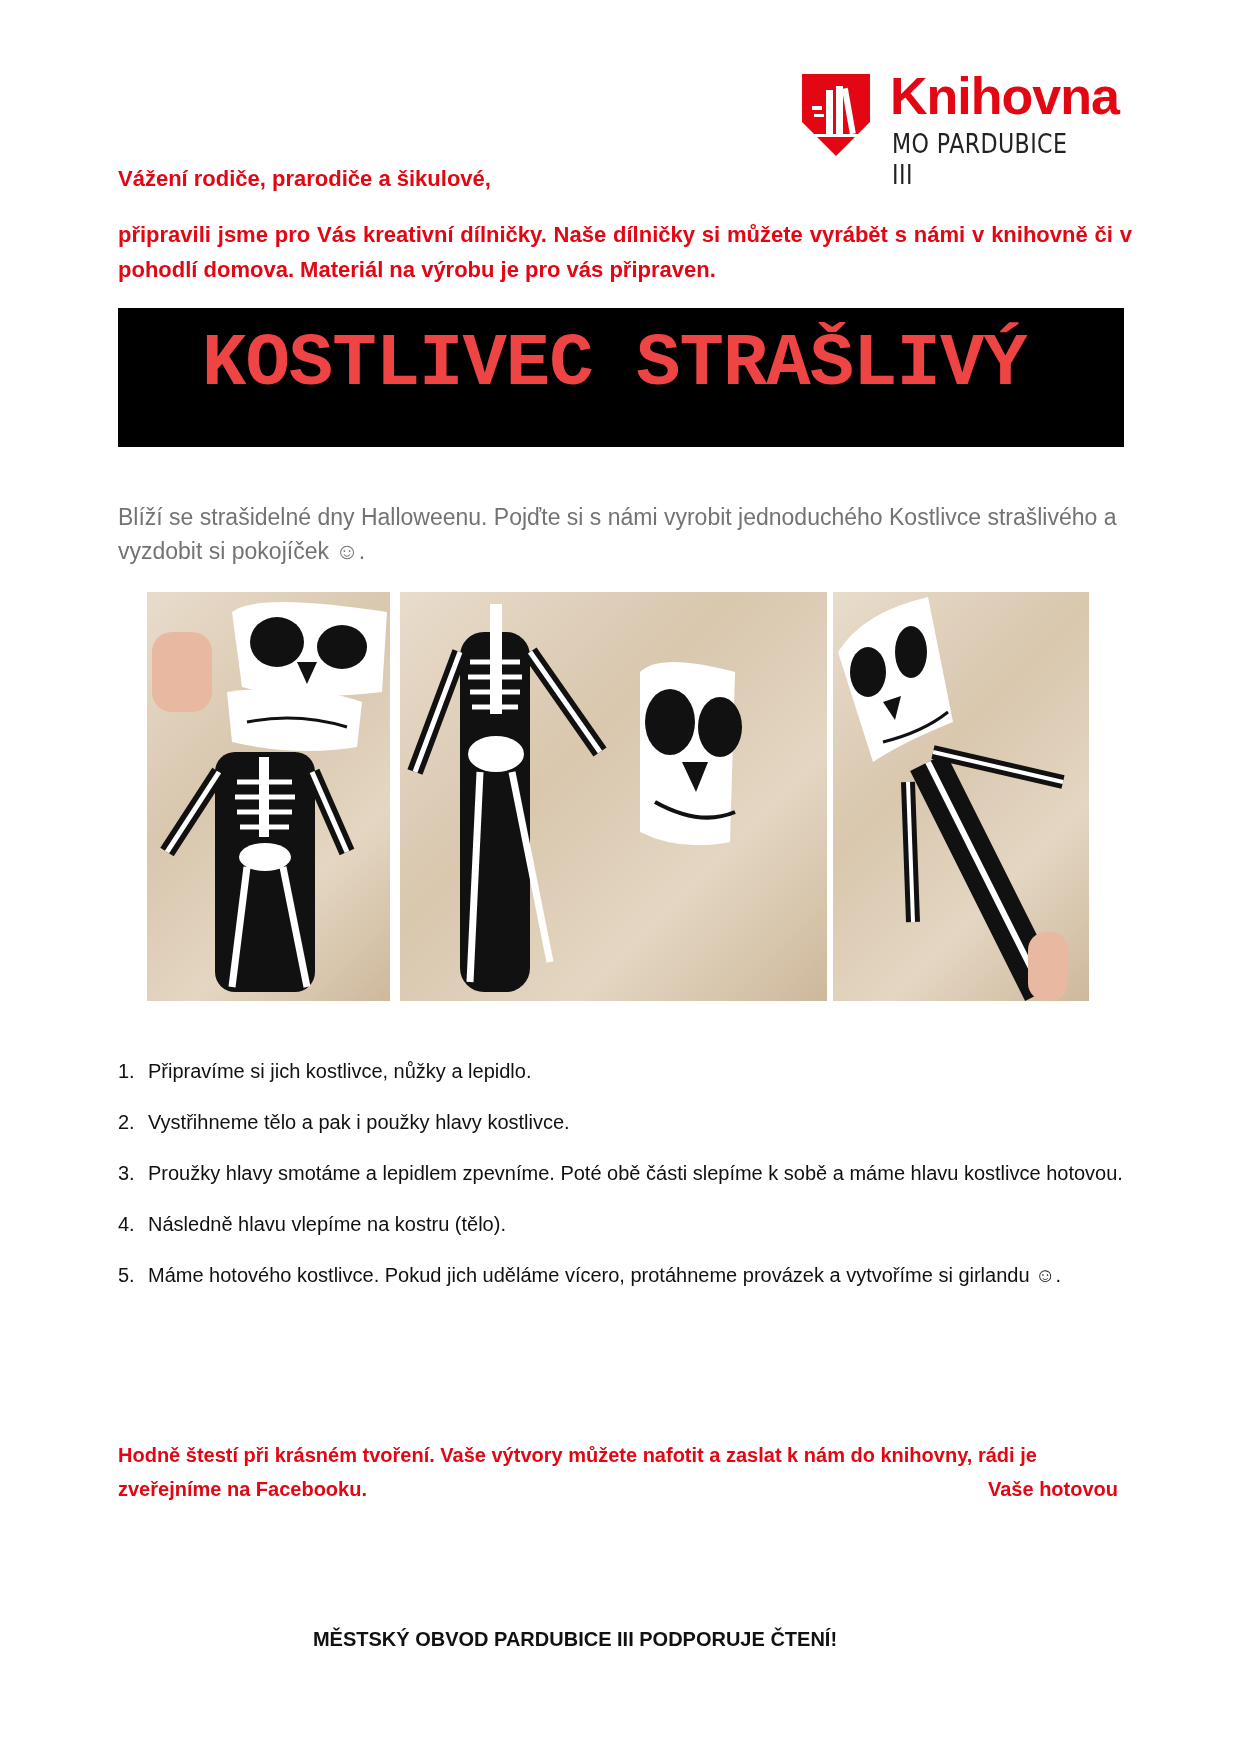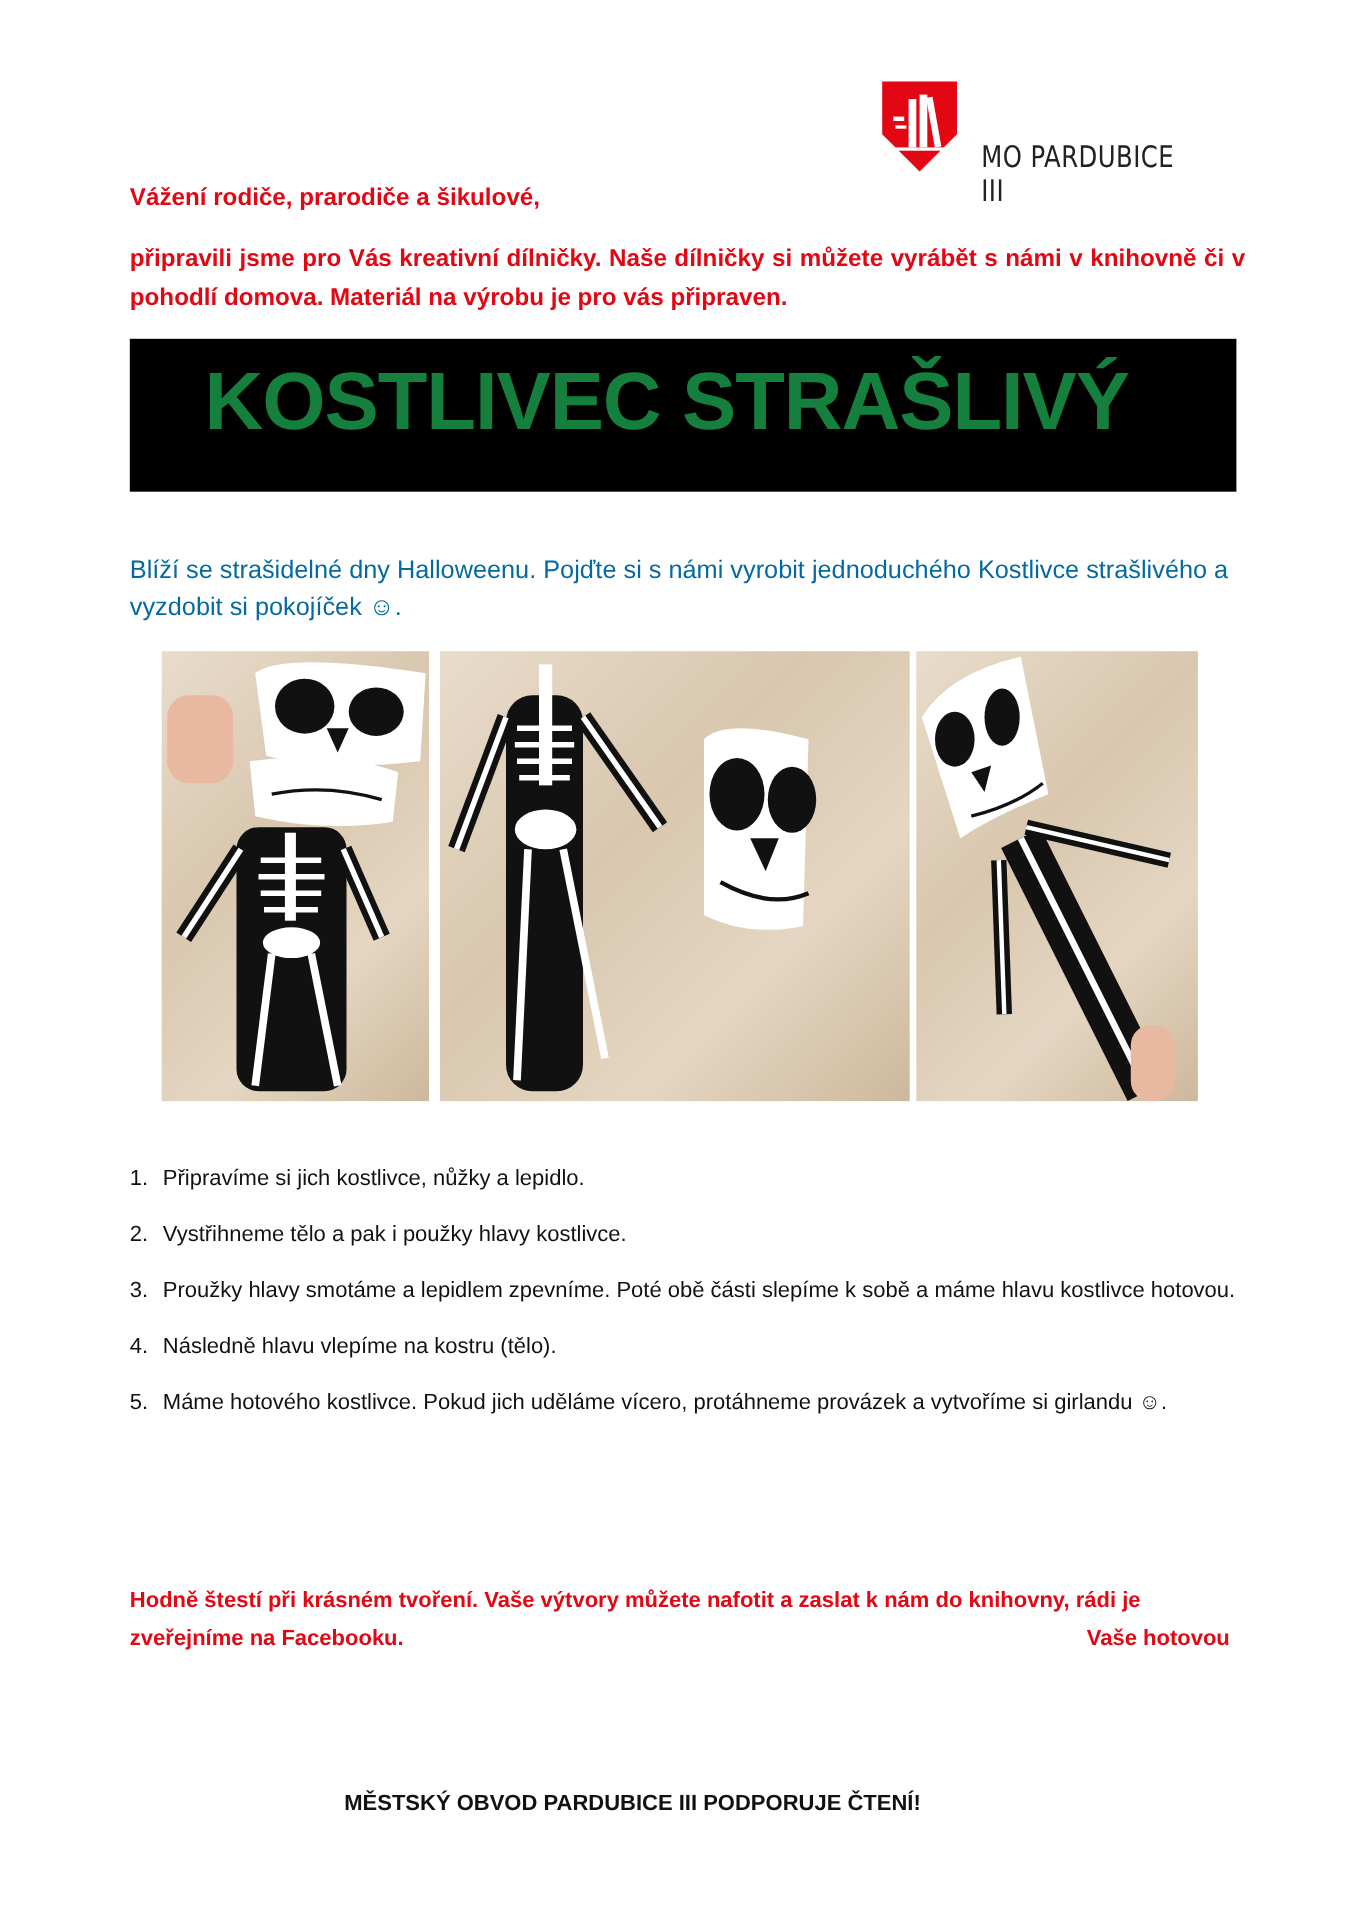--- a/index.html
+++ b/index.html
@@ -5,22 +5,22 @@
   html, body { margin:0; padding:0; background:#fff; }
   body { width:1240px; height:1754px; position:relative; overflow:hidden; font-family:"Liberation Sans", sans-serif; }
   .red { color:#e30613; }
   .logo { position:absolute; left:800px; top:72px; width:310px; height:90px; }
   .logo-shield { position:absolute; left:0; top:0; width:72px; height:86px; }
   .logo-title { position:absolute; left:90px; top:-6px; font-size:52px; font-weight:bold; color:#e30613; letter-spacing:-1px; font-family:"Liberation Sans", sans-serif; }
   .logo-sub { position:absolute; left:92px; top:56px; font-size:27px; color:#222; letter-spacing:0.5px; font-family:"DejaVu Sans", sans-serif; transform:scaleX(0.82); transform-origin:left; }
   .greet { position:absolute; left:118px; top:166px; font-size:22px; font-weight:bold;text-align:center; }
   .intro { position:absolute; left:118px; top:217px; width:1014px; font-size:22px; font-weight:bold; line-height:35px; text-align:justify; }
   .banner { position:absolute; left:118px; top:308px; width:1006px; height:139px; background:#000; }
-  .banner-text { position:absolute; left:68px; top:14px; color:#15803d; font-size:74px; font-weight:bold; letter-spacing:-1px; }
-  .lead { position:absolute; left:118px; top:500px; width:1010px; font-size:23px; line-height:34px; color:#0369a1; }
+  .banner-text { position:absolute; left:84px; top:14px; color:#ef4444; font-size:74px; font-weight:bold; letter-spacing:-1px;font-family:Liberation Mono, monospace; }
+  .lead { position:absolute; left:118px; top:500px; width:1010px; font-size:23px; line-height:34px; color:#737373; }
   .photos { position:absolute; top:592px; height:409px; }
   .photo { position:absolute; top:0; height:409px; background:linear-gradient(135deg,#e8dccb 0%,#d9c7ae 40%,#e4d6c2 70%,#cdb89b 100%); overflow:hidden; }
   .steps { position:absolute; left:118px; top:1054px; width:1014px; font-size:20px; color:#111; }
   .step { position:relative; padding-left:30px; line-height:34px; margin-bottom:17px; text-align:justify; }
   .step-num { position:absolute; left:0; top:0; }
   .outro { position:absolute; left:118px; top:1438px; width:1000px; font-size:20px; font-weight:bold; line-height:34px; }
   .sign { position:absolute; right:0; bottom:0; }
   .footer { position:absolute; left:0; width:1150px; top:1628px; text-align:center; font-size:20px; font-weight:bold; color:#111; }
 </style>
 </head>
@@ -29,20 +29,21 @@
 <div class="logo">
   <svg class="logo-shield" viewBox="0 0 72 86">
     <path d="M2 2 H70 V50 L36 84 L2 50 Z" fill="#e30613"></path>
     <rect x="26" y="18" width="7" height="44" fill="#fff"></rect>
     <rect x="36" y="14" width="7" height="48" fill="#fff"></rect>
     <rect x="46" y="16" width="6" height="46" fill="#fff" transform="rotate(-10 49 40)"></rect>
     <rect x="12" y="34" width="10" height="4" fill="#fff"></rect>
     <rect x="10" y="62" width="52" height="3" fill="#fff"></rect>
     <rect x="14" y="42" width="10" height="3" fill="#fff"></rect>
   </svg>
+  <div class="logo-title">Knihovna</div>
   <div class="logo-sub">MO PARDUBICE III</div>
 </div>
 
 <div class="greet red">Vážení rodiče, prarodiče a šikulové,</div>
 <div class="intro red">připravili jsme pro Vás kreativní dílničky. Naše dílničky si můžete vyrábět s námi v knihovně či v pohodlí domova. Materiál na výrobu je pro vás připraven.</div>
 
 <div class="banner">
   <div class="banner-text">KOSTLIVEC STRAŠLIVÝ</div>
 </div>
 

